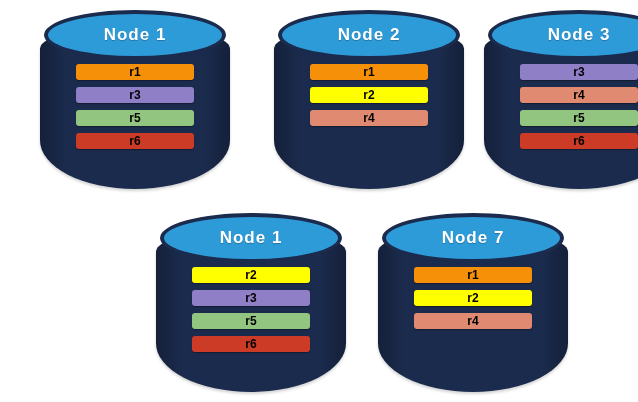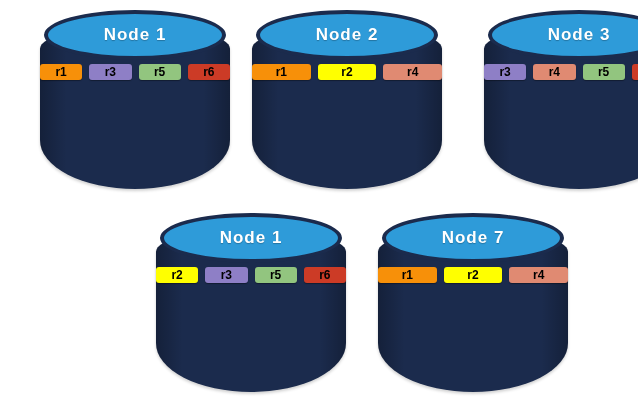--- a/index.html
+++ b/index.html
@@ -76,21 +76,21 @@
     text-shadow: 0 1px 1px rgba(0,0,0,0.25);
   }
 
   
   .records {
     position: absolute;
     left: 0;
     top: 60px;
     width: 190px;
     display: flex;
-    flex-direction: row;
+    flex-direction: column;
     align-items: center;
     gap: 7px;
   }
   .record-bar {
     width: 118px;
     height: 16px;
     border-radius: 3px;
     display: flex;
     align-items: center;
     justify-content: center;
@@ -122,21 +122,21 @@
           <span class="record-label">r3</span>
         </div>
         <div class="record-bar" style="background: rgb(146, 197, 127);">
           <span class="record-label">r5</span>
         </div>
         <div class="record-bar" style="background: rgb(204, 59, 38);">
           <span class="record-label">r6</span>
         </div>
       </div>
     </div>
-    <div class="node" style="left: 220px; top: 4px;">
+    <div class="node" style="left: 242px; top: 4px;">
       <div class="node-body"></div>
       <div class="node-top">
         <div class="node-title">Node 2</div>
       </div>
       <div class="records">
         <div class="record-bar" style="background: rgb(247, 144, 9);">
           <span class="record-label">r1</span>
         </div>
         <div class="record-bar" style="background: rgb(255, 255, 0);">
           <span class="record-label">r2</span>

